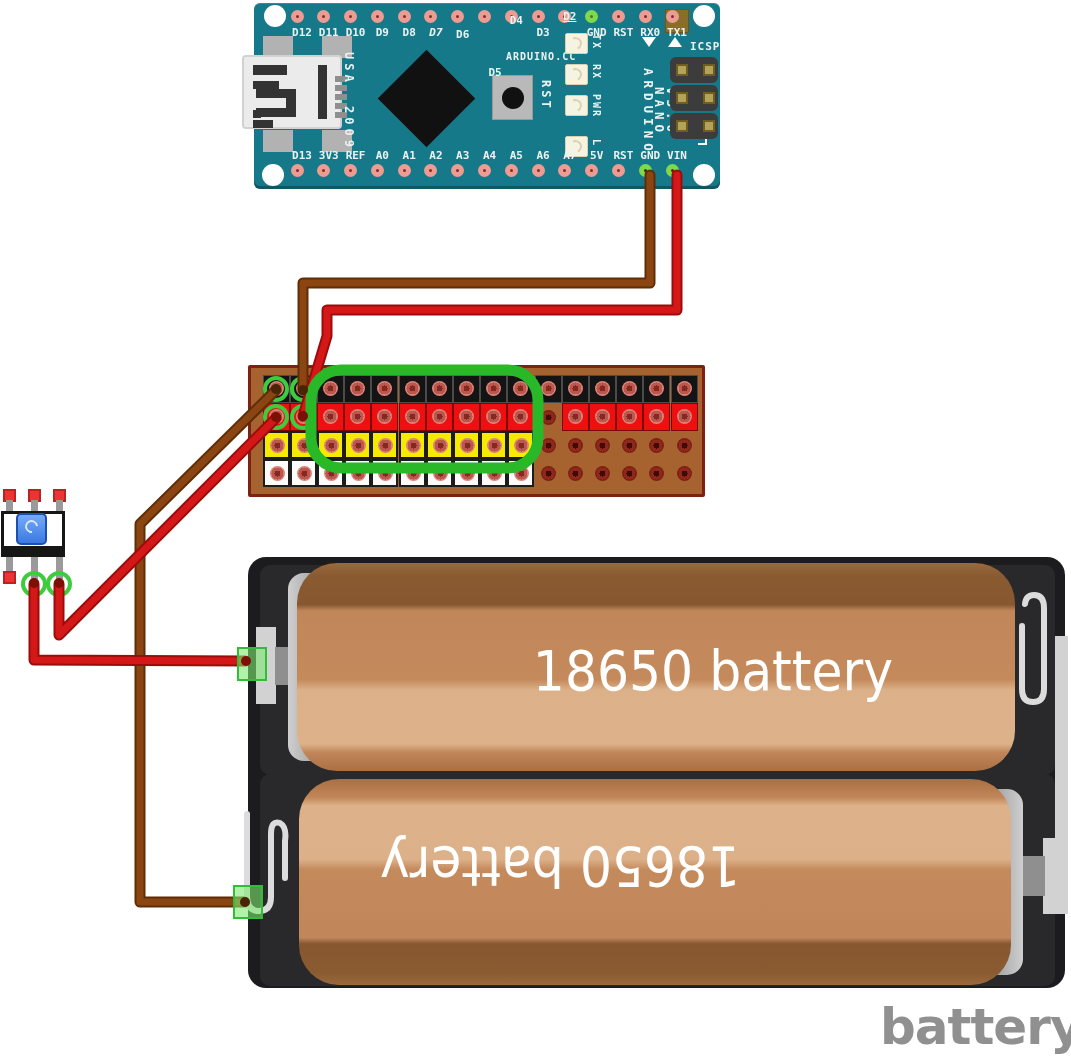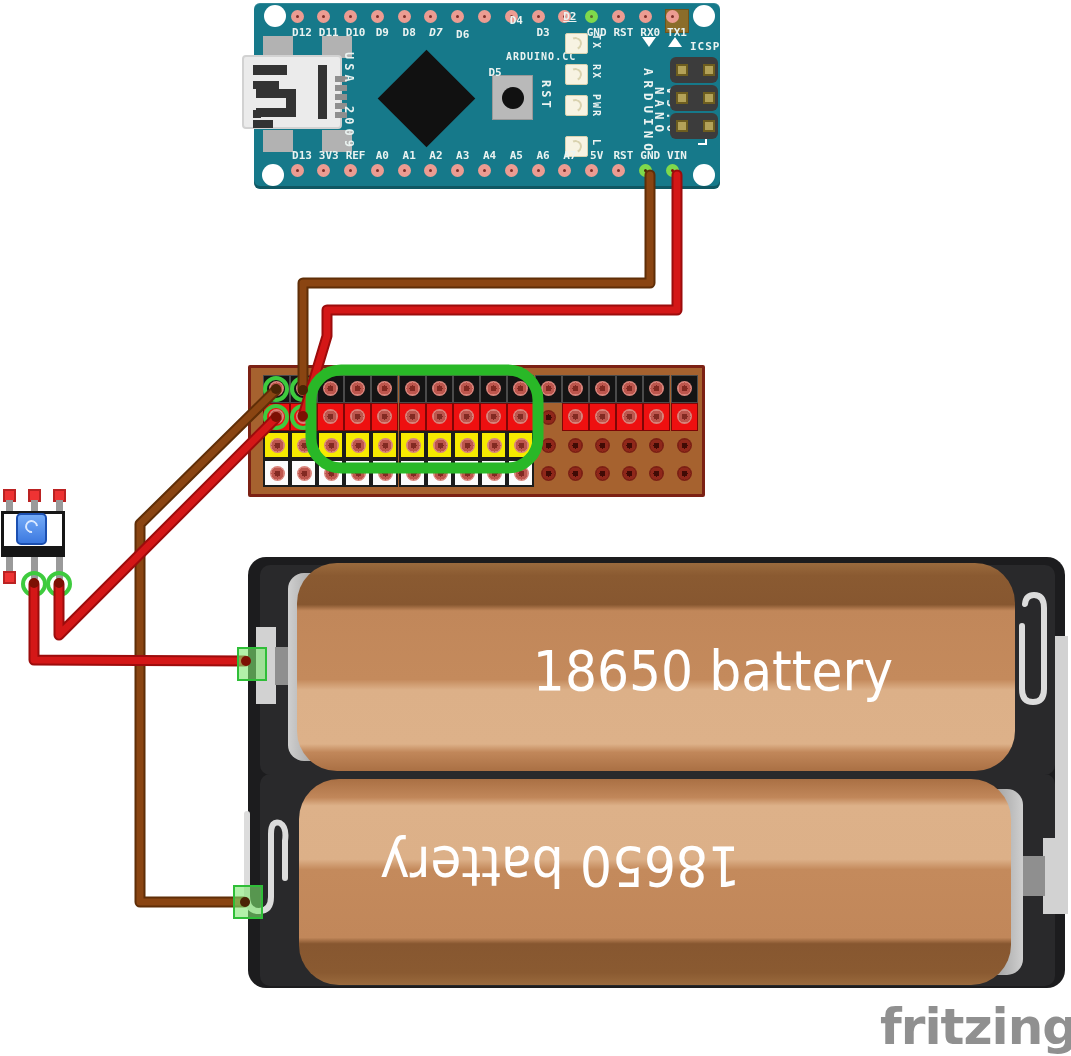--- a/index.html
+++ b/index.html
@@ -440,21 +440,21 @@
     <div class="battery" id="battery-bottom">
       <div class="battery-label" id="label-bottom" style="left:-39px;top:54px">18650 battery</div>
     </div>
   </div>
 
   <svg id="springs" viewBox="0 0 1071 1056">
     <path d="M247,814 L247,896 Q247,911 259,911 Q271,911 271,897 L271,834 Q271,820 280,823 Q287,827 285,841 L285,878" fill="none" stroke="#dcdcdc" stroke-width="6" stroke-linecap="round"></path>
     <path d="M1022,626 L1022,689 Q1022,702 1033,702 Q1044,702 1044,689 L1044,608 Q1044,595 1034,595 Q1026,595 1025,604" fill="none" stroke="#dcdcdc" stroke-width="6" stroke-linecap="round"></path>
   </svg>
 
-  <div id="logo">fritzing</div>
+  <div id="logo">battery</div>
 
   <svg id="overlay" viewBox="0 0 1071 1056">
       <circle cx="276" cy="389" r="11" fill="none" stroke="#3ecb3e" stroke-width="4"></circle>
       <circle cx="303" cy="389" r="11" fill="none" stroke="#3ecb3e" stroke-width="4"></circle>
       <circle cx="276" cy="417" r="11" fill="none" stroke="#3ecb3e" stroke-width="4"></circle>
       <circle cx="303" cy="417" r="11" fill="none" stroke="#3ecb3e" stroke-width="4"></circle>
       <circle cx="34" cy="584" r="11" fill="none" stroke="#3ecb3e" stroke-width="4"></circle>
       <circle cx="59" cy="584" r="11" fill="none" stroke="#3ecb3e" stroke-width="4"></circle>
       <polyline points="650,175 650,283 303,283 303,390" fill="none" stroke="#5f2e07" stroke-width="11" stroke-linejoin="round" stroke-linecap="round"></polyline>
       <polyline points="650,175 650,283 303,283 303,390" fill="none" stroke="#8a4512" stroke-width="7" stroke-linejoin="round" stroke-linecap="round"></polyline>

